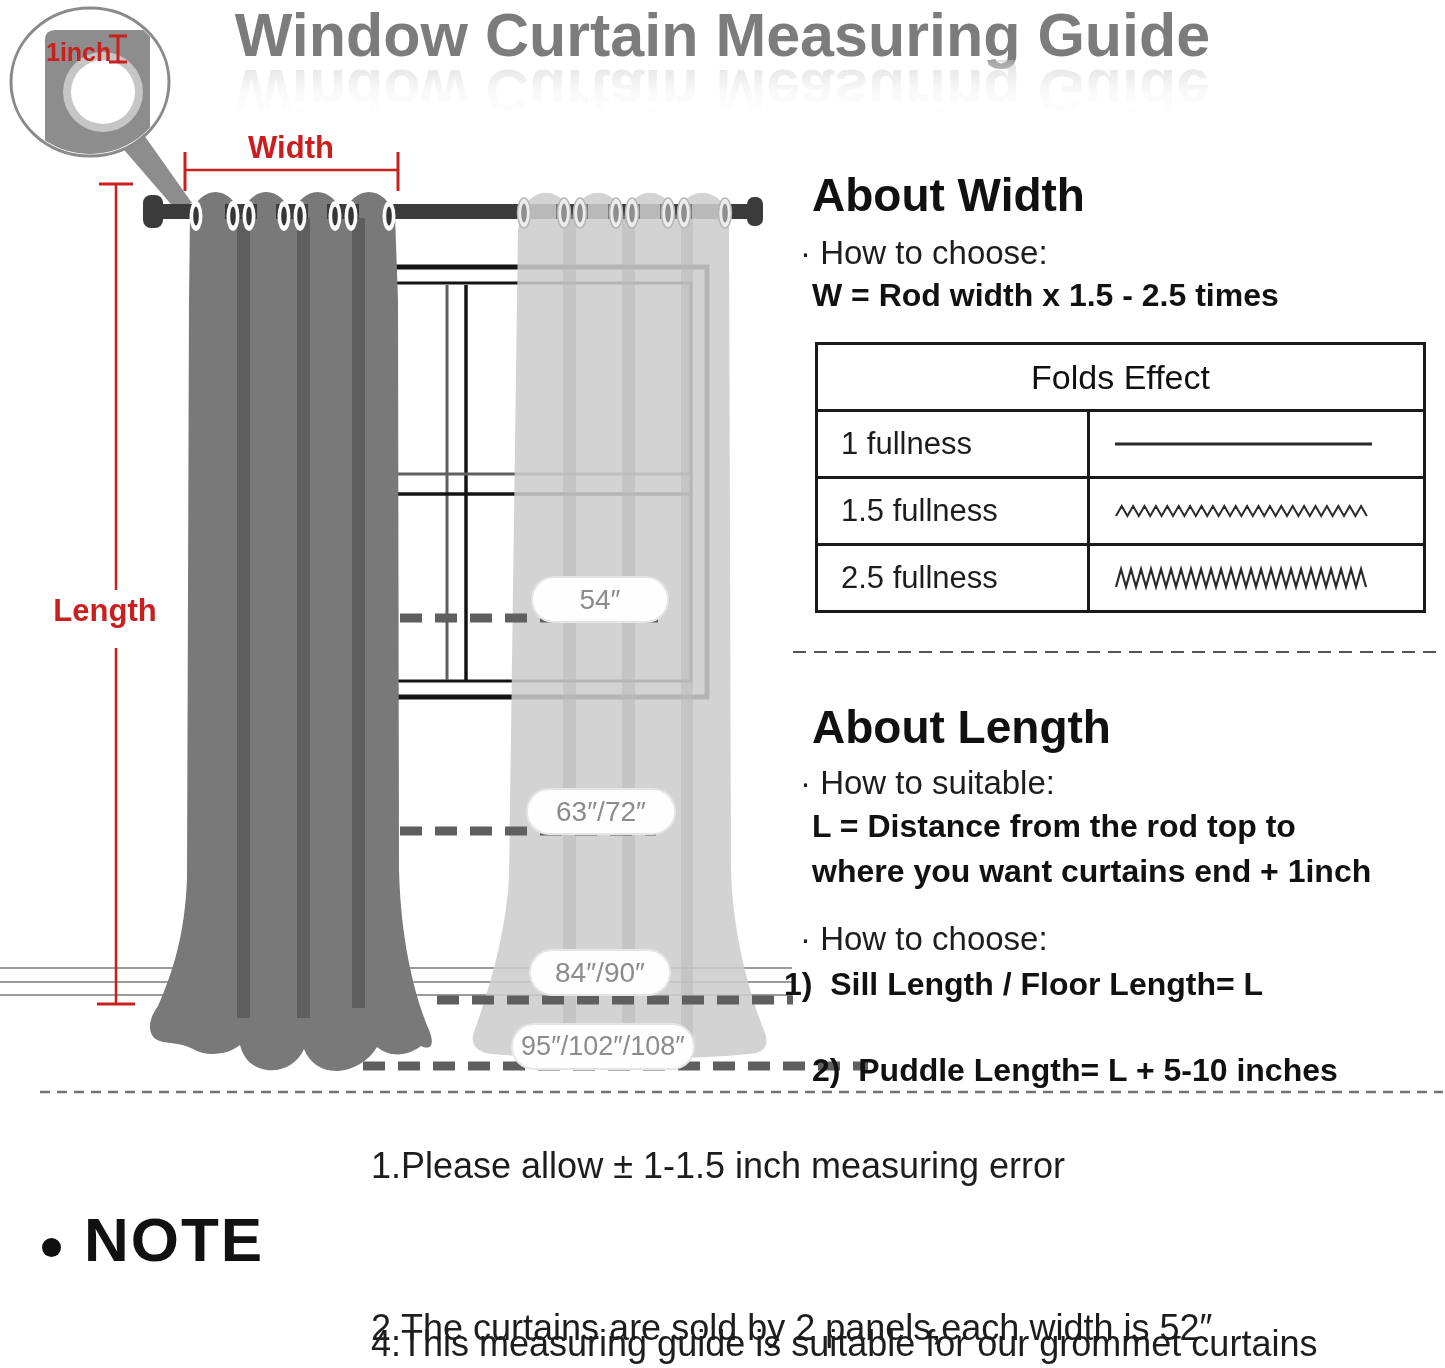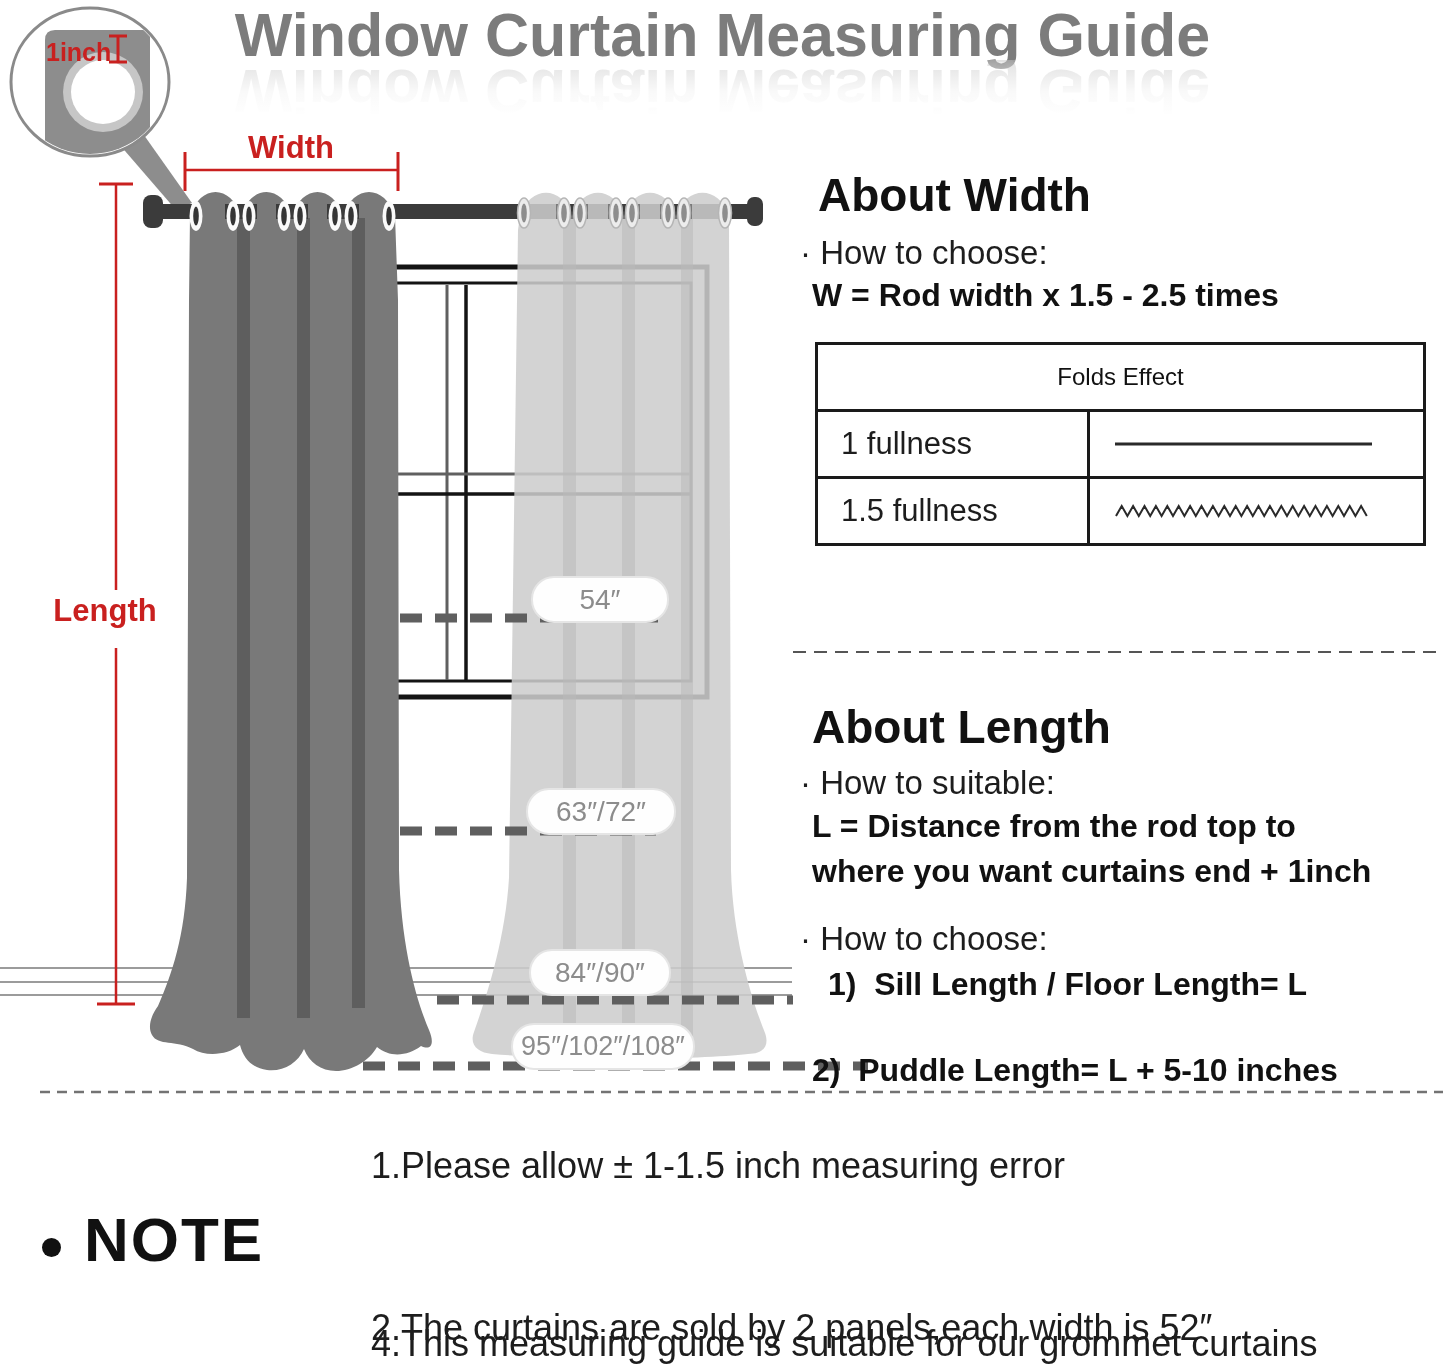--- a/index.html
+++ b/index.html
@@ -14,21 +14,21 @@
          transform:scaleY(-1);opacity:.34;}
   .title-fade{position:absolute;top:60px;left:200px;width:1060px;height:70px;
          background:linear-gradient(180deg,rgba(255,255,255,.25) 0%,rgba(255,255,255,.85) 45%,#fff 80%);}
   
   .h2{position:absolute;font-size:46px;font-weight:700;color:#111;white-space:pre;}
   .line{position:absolute;font-size:33px;font-weight:400;color:#1d1d1d;white-space:pre;}
   .formula{position:absolute;font-size:32px;font-weight:700;color:#111;white-space:pre;}
   
   .folds-table{position:absolute;left:815px;top:342px;width:608px;border-collapse:collapse;table-layout:fixed;}
   .folds-table th,.folds-table td{border:3px solid #1a1a1a;height:64px;padding:0;}
-  .folds-table th{font-size:24px;font-weight:400;color:#111;text-align:center;}
+  .folds-table th{font-size:34px;font-weight:400;color:#111;text-align:center;}
   .folds-table td.lbl{font-size:31px;color:#1d1d1d;padding-left:23px;text-align:left;}
   .folds-table td.viz svg{display:block;}
   
   .note-dot{position:absolute;left:42px;top:1238px;width:19px;height:19px;border-radius:50%;background:#111;}
   .note-head{position:absolute;left:84px;top:1204px;font-size:62px;font-weight:700;letter-spacing:2px;color:#111;}
   .note-item{position:absolute;left:364px;font-size:36px;color:#1d1d1d;white-space:pre;line-height:48px;margin-left:7px;}
   svg{font-family:"Liberation Sans",sans-serif;}
 </style>
 </head>
 <body>
@@ -201,21 +201,21 @@
     <text x="105" y="621" text-anchor="middle" font-size="31" font-weight="700" fill="#c9201f">Length</text>
 
     <line x1="793" y1="652" x2="1443" y2="652" stroke="#555555" stroke-width="2" stroke-dasharray="13 8"></line>
     <line x1="40" y1="1092" x2="1443" y2="1092" stroke="#737373" stroke-width="2.5" stroke-dasharray="10 7"></line>
   </svg>
 
   <h1 class="title">Window Curtain Measuring Guide</h1>
   <div class="title-reflect">Window Curtain Measuring Guide</div>
   <div class="title-fade"></div>
 
-  <div class="h2 abs" style="left:812px;top:168px;margin-left:6px;">About Width</div>
+  <div class="h2 abs" style="left:812px;top:168px;">About Width</div>
   <div class="line abs" style="left:800px;top:234px;">· How to choose:</div>
   <div class="formula abs" style="left:812px;top:277px;">W = Rod width x 1.5 - 2.5 times</div>
 
   <table class="folds-table">
     <colgroup>
         <col style="width:272px">
         <col style="width:336px">
       </colgroup>
     <tbody>
         <tr>
@@ -230,29 +230,37 @@
       </td>
     </tr>
     <tr>
       <td class="lbl">1.5 fullness</td>
       <td class="viz">
         <svg width="330" height="58" viewBox="0 0 330 58">
           <path fill="none" stroke="#2a2a2a" stroke-width="2" d="M26,34 l5.7,-10 5.7,10 5.7,-10 5.7,10 5.7,-10 5.7,10 5.7,-10 5.7,10 5.7,-10 5.7,10 5.7,-10 5.7,10 5.7,-10 5.7,10 5.7,-10 5.7,10 5.7,-10 5.7,10 5.7,-10 5.7,10 5.7,-10 5.7,10 5.7,-10 5.7,10 5.7,-10 5.7,10 5.7,-10 5.7,10 5.7,-10 5.7,10 5.7,-10 5.7,10 5.7,-10 5.7,10 5.7,-10 5.7,10 5.7,-10 5.7,10 5.7,-10 5.7,10 5.7,-10 5.7,10 5.7,-10 5.7,10"></path>
         </svg>
       </td>
     </tr>
+    <tr>
+      <td class="lbl">2.5 fullness</td>
+      <td class="viz">
+        <svg width="330" height="58" viewBox="0 0 330 58">
+          <path fill="none" stroke="#2a2a2a" stroke-width="2.2" d="M26,38 l5,-18 5,18 5,-18 5,18 5,-18 5,18 5,-18 5,18 5,-18 5,18 5,-18 5,18 5,-18 5,18 5,-18 5,18 5,-18 5,18 5,-18 5,18 5,-18 5,18 5,-18 5,18 5,-18 5,18 5,-18 5,18 5,-18 5,18 5,-18 5,18 5,-18 5,18 5,-18 5,18 5,-18 5,18 5,-18 5,18 5,-18 5,18 5,-18 5,18 5,-18 5,18 5,-18 5,18 5,-18 5,18"></path>
+        </svg>
+      </td>
+    </tr>
   </tbody>
     </table>
 
   <div class="h2 abs" style="left:812px;top:700px;">About Length</div>
   <div class="line abs" style="left:800px;top:764px;">· How to suitable:</div>
   <div class="formula abs" style="left:812px;top:808px;">L = Distance from the rod top to</div>
   <div class="formula abs" style="left:812px;top:853px;">where you want curtains end + 1inch</div>
   <div class="line abs" style="left:800px;top:920px;">· How to choose:</div>
-  <div class="formula abs" style="left:828px;top:966px;">1)  Sill Length / Floor Length= L</div>
+  <div class="formula abs" style="left:784px;top:966px;">1)  Sill Length / Floor Length= L</div>
   <div class="formula abs" style="left:812px;top:1052px;">2)  Puddle Length= L + 5-10 inches</div>
 
   <div class="note-dot"></div>
   <div class="note-head">NOTE</div>
   <div class="note-item" style="top:1142px;">1.Please allow ± 1-1.5 inch measuring error</div>
   <div class="note-item" style="top:1208px;">
     <span style="display:block;">2.The curtains are sold by 2 panels,each width is 52″</span>
     
   </div>
   <div class="note-item" style="top:1320px;">4.This measuring guide is suitable for our grommet curtains</div>

